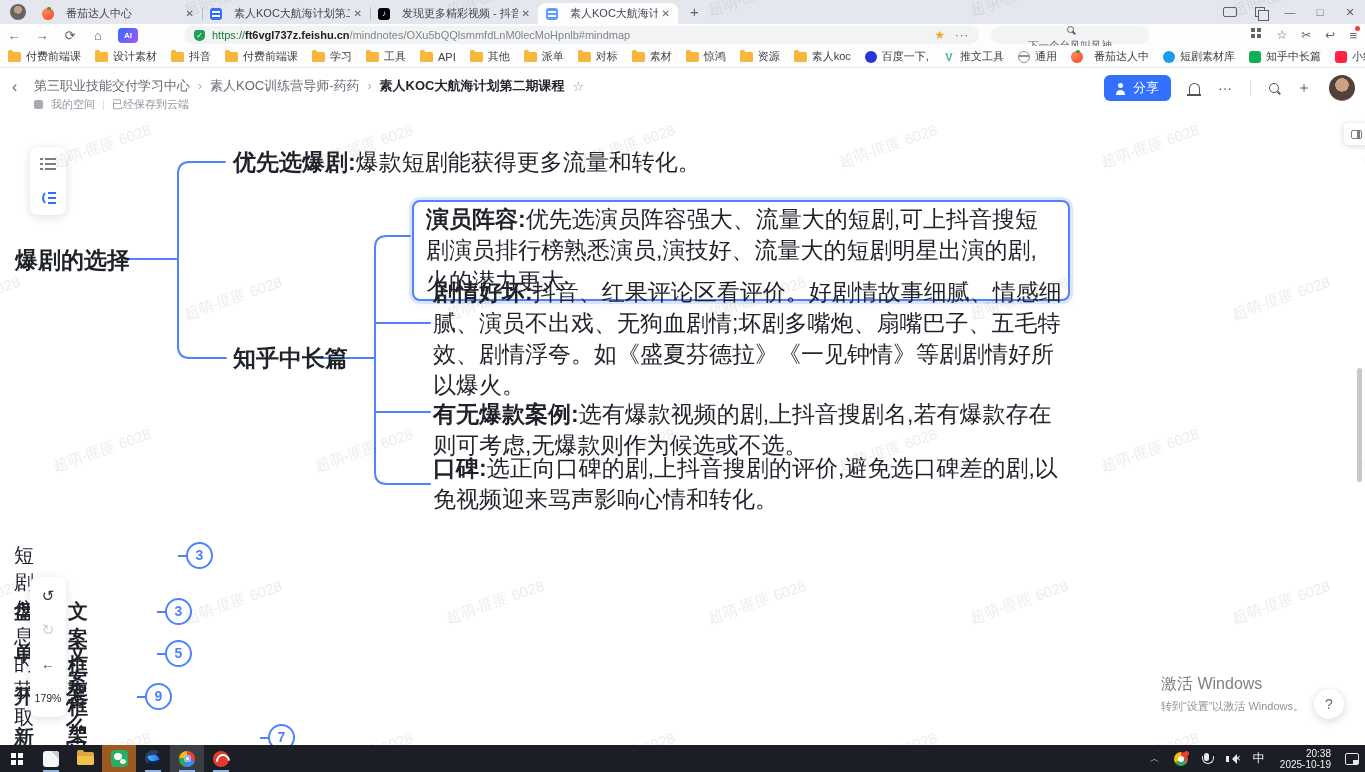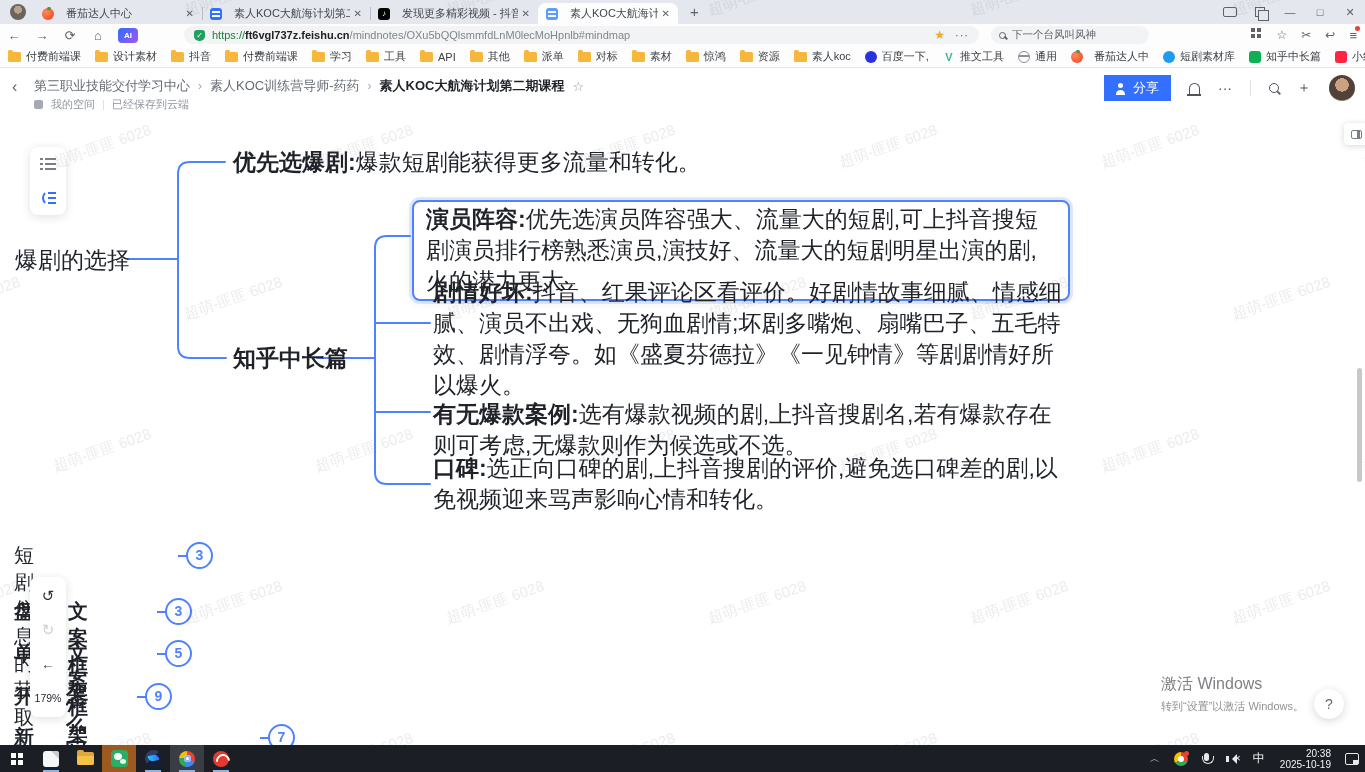--- a/index.html
+++ b/index.html
@@ -34,21 +34,21 @@
   .toolbar { position:absolute; left:0; top:24px; width:1365px; height:22px; background:#fdfdfe; display:flex; align-items:center; }
   .nav-ic { color:#5f6368; font-size:13px; width:28px; text-align:center; }
   .ai-badge { width:20px; height:15px; border-radius:4px; background:linear-gradient(135deg,#2b6cff,#a856f6); color:#fff; font-size:8px; font-weight:bold; display:flex; align-items:center; justify-content:center; margin:0 6px; }
   .urlbar { width:795px; height:18px; margin-left:40px; background:#f1f3f4; border-radius:9px; display:flex; align-items:center; padding:0 10px; font-size:11px; }
   .shield { width:11px; height:11px; border-radius:3px 3px 5px 5px; background:#1fa05c; color:#fff; font-size:8px; line-height:11px; text-align:center; margin-right:7px; flex:none; }
   .url-scheme { color:#188038; }
   .url-host { color:#202124; font-weight:bold; }
   .url-path { color:#80868b; white-space:nowrap; overflow:hidden; flex:1; }
   .url-star { color:#f5a623; font-size:12px; margin:0 10px; }
   .url-more { color:#5f6368; font-size:11px; letter-spacing:1px; }
-  .searchbar { width:158px; height:18px; margin-left:12px; background:#f1f3f4; border-radius:9px; display:flex; align-items:center; padding:0 8px; color:#5f6368; font-size:10.5px; gap:6px; }
+  .searchbar { width:158px; height:18px; margin-left:12px; background:#f1f3f4; border-radius:9px; display:flex; align-items:center; padding:0 8px; color:#5f6368; font-size:10.5px; gap:6px;flex-direction:column; }
   .s-ic { width:7px; height:7px; border:1.5px solid #5f6368; border-radius:50%; position:relative; flex:none; }
   .s-ic::after { content:''; position:absolute; width:4px; height:1.5px; background:#5f6368; right:-3px; bottom:-1px; transform:rotate(45deg); }
   .tb-right { display:flex; align-items:center; margin-left:auto; margin-right:8px; gap:14px; }
   .sq4 { width:4px; height:4px; background:#5f6368; box-shadow:6px 0 0 #5f6368,0 6px 0 #5f6368,6px 6px 0 #5f6368; margin:-5px 8px 5px 0; }
   .tb-ic { color:#5f6368; font-size:12px; position:relative; }
   .menu-ic { color:#5f6368; font-size:13px; position:relative; }
   .menu-ic::after { content:''; position:absolute; right:-3px; top:-2px; width:5px; height:5px; border-radius:50%; background:#e94235; }
 
   
   .bmbar { position:absolute; left:0; top:46px; width:1365px; height:22px; background:#fdfdfe; border-bottom:1px solid #e3e5e8; display:flex; align-items:center; padding:0 8px; gap:14px; overflow:hidden; }
@@ -68,21 +68,21 @@
   .fs-header { position:absolute; left:0; top:68px; width:1365px; height:44px; background:#fff; }
   .fs-back { position:absolute; left:12px; top:10px; font-size:16px; color:#646a73; }
   .crumbs { position:absolute; left:34px; top:9px; display:flex; align-items:center; gap:8px; font-size:13px; color:#646a73; }
   .crumb-sep { color:#a6abb3; font-size:12px; }
   .crumb-last { color:#1f2329; font-weight:bold; }
   .crumb-star { color:#8f959e; font-size:13px; }
   .fs-sub { position:absolute; left:34px; top:29px; display:flex; align-items:center; gap:8px; font-size:11px; color:#8f959e; }
   .space-ic { width:9px; height:9px; background:#a6abb3; border-radius:2px; }
   .sub-div { width:1px; height:10px; background:#dee0e3; }
   .fs-right { position:absolute; right:10px; top:7px; display:flex; align-items:center; gap:18px; }
-  .share-btn { height:26px; padding:0 12px; border-radius:0; background:var(--feishu-blue,#3370ff); color:#fff; font-size:13px; display:flex; align-items:center; gap:6px; }
+  .share-btn { height:26px; padding:0 12px; border-radius:6px; background:var(--feishu-blue,#3370ff); color:#fff; font-size:13px; display:flex; align-items:center; gap:6px; }
   .share-person { width:11px; height:11px; position:relative; }
   .share-person::before { content:''; position:absolute; left:2px; top:0; width:5px; height:5px; border-radius:50%; background:#fff; }
   .share-person::after { content:''; position:absolute; left:0; bottom:-1px; width:9px; height:5px; border-radius:5px 5px 0 0; background:#fff; }
   .bell { width:11px; height:11px; border:1.6px solid #4f545c; border-bottom:none; border-radius:6px 6px 0 0; position:relative; }
   .bell::after { content:''; position:absolute; left:-3.5px; bottom:-2px; width:14px; height:1.6px; background:#4f545c; }
   .fs-ic { color:#4f545c; font-size:14px; }
   .fs-div { width:1px; height:16px; background:#dee0e3; }
   .avatar { width:26px; height:26px; border-radius:50%; background:radial-gradient(circle at 50% 38%, #caa183 0 32%, #514138 33% 72%, #8d7462 73% 100%); }
 
   
@@ -351,21 +351,21 @@
       <g fill="none" stroke="#4e83fd" stroke-width="2" stroke-linecap="round">
         <path d="M128 259 H178"></path>
         <path d="M225 162 H190 Q178 162 178 174 V346 Q178 358 190 358 H226"></path>
         <path d="M317 358 H375"></path>
         <path d="M410 236 H387 Q375 236 375 248 V472 Q375 484 387 484 H430"></path>
         <path d="M375 323 H430"></path>
         <path d="M375 412 H430"></path>
       </g>
     </svg>
 
-    <div class="mnode" style="left:15px; top:133px;">
+    <div class="mnode" style="left:15px; top:133px;font-weight:bold;">
       <span>爆剧的选择</span>
     </div>
 
     <div class="mnode" style="left:233px; top:35px;">
       <span class="nt">优先选爆剧:</span><span>爆款短剧能获得更多流量和转化。</span>
     </div>
 
     <div class="mnode" style="left:233px; top:231px;">
       <span class="nt">知乎中长篇</span>
     </div>

